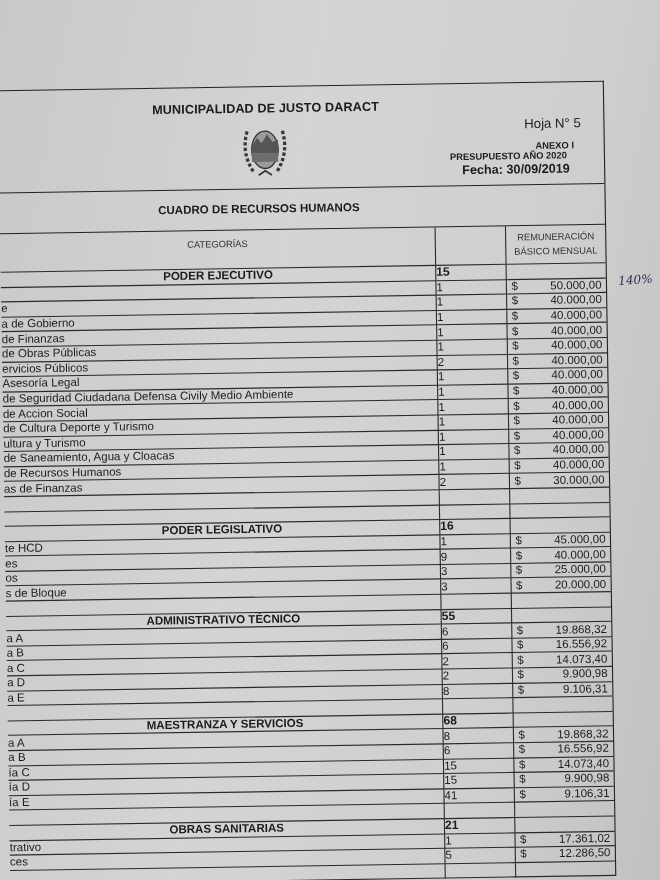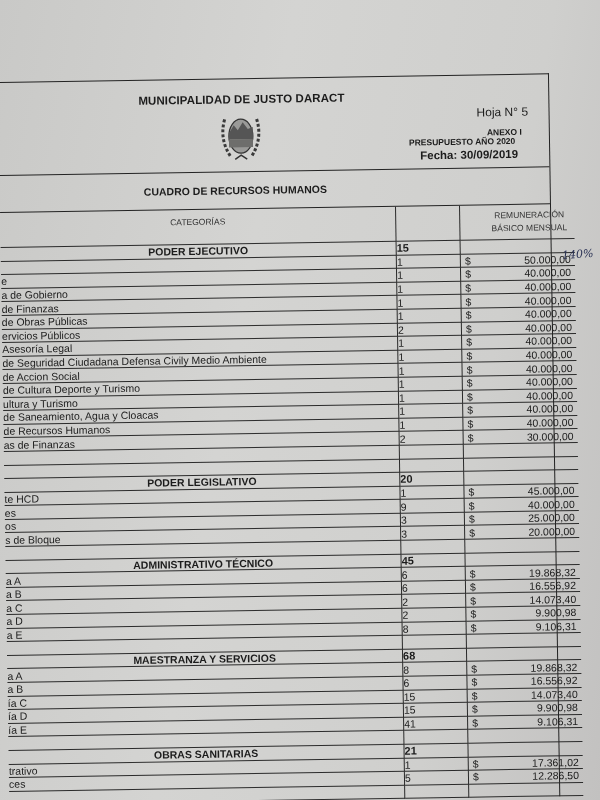--- a/index.html
+++ b/index.html
@@ -30,21 +30,21 @@
     .title-row { position: relative; height: 36px; border-bottom: 1.5px solid #222; }
     .cuadro { position: absolute; left: 144px; top: 12px; font-weight: bold; font-size: 10.5px; }
     table { border-collapse: collapse; width: 550px; table-layout: fixed; }
     td { height: 12.6px; padding: 0; font-size: 10.5px; line-height: 12px; border-bottom: 1.2px solid #2a2a2a; white-space: nowrap; overflow: hidden; }
     td.cat { width: 395px; border-right: 1.2px solid #2a2a2a; }
     td.qty { width: 63px; text-align: left; border-right: 1.2px solid #2a2a2a; }
     td.amt { width: 90px; }
     .amt-wrap { display: flex; justify-content: space-between; padding: 0 4px 0 4px; }
     tr.hdr td { height: 28px; }
     tr.hdr td.cat { text-align: center; font-size: 8.5px; color: #333; vertical-align: top; padding-top: 6px; }
-    tr.hdr td.amt { font-size: 8.5px; text-align: center; line-height: 13px; color: #333; padding-left: 24px; }
+    tr.hdr td.amt { font-size: 8.5px; text-align: center; line-height: 13px; color: #333; }
     tr.section td.cat { text-align: center; font-weight: bold; font-size: 10.5px; }
     tr.section td.qty { font-weight: bold; font-size: 11px; }
     tr.blank td { height: 12.6px; }
     .handnote {
       position: absolute; left: 562px; top: 248px; font-family: "DejaVu Serif", serif; font-style: italic;
       font-size: 11px; color: #2b3355; transform: rotate(-4deg);
     }
   </style>
 </head>
 <body>
@@ -229,21 +229,21 @@
             <td class="qty"></td>
             <td class="amt"></td>
           </tr>
           <tr class="blank">
             <td class="cat"></td>
             <td class="qty"></td>
             <td class="amt"></td>
           </tr>
           <tr class="section">
             <td class="cat">PODER LEGISLATIVO</td>
-            <td class="qty">20</td>
+            <td class="qty">16</td>
             <td class="amt"></td>
           </tr>
           <tr>
             <td class="cat">te HCD</td>
             <td class="qty">1</td>
             <td class="amt">
               <div class="amt-wrap">
                 <span>$</span>
                 <span>45.000,00</span>
               </div>
@@ -279,21 +279,21 @@
               </div>
             </td>
           </tr>
           <tr class="blank">
             <td class="cat"></td>
             <td class="qty"></td>
             <td class="amt"></td>
           </tr>
           <tr class="section">
             <td class="cat">ADMINISTRATIVO TÉCNICO</td>
-            <td class="qty">45</td>
+            <td class="qty">55</td>
             <td class="amt"></td>
           </tr>
           <tr>
             <td class="cat">a A</td>
             <td class="qty">6</td>
             <td class="amt">
               <div class="amt-wrap">
                 <span>$</span>
                 <span>19.868,32</span>
               </div>

